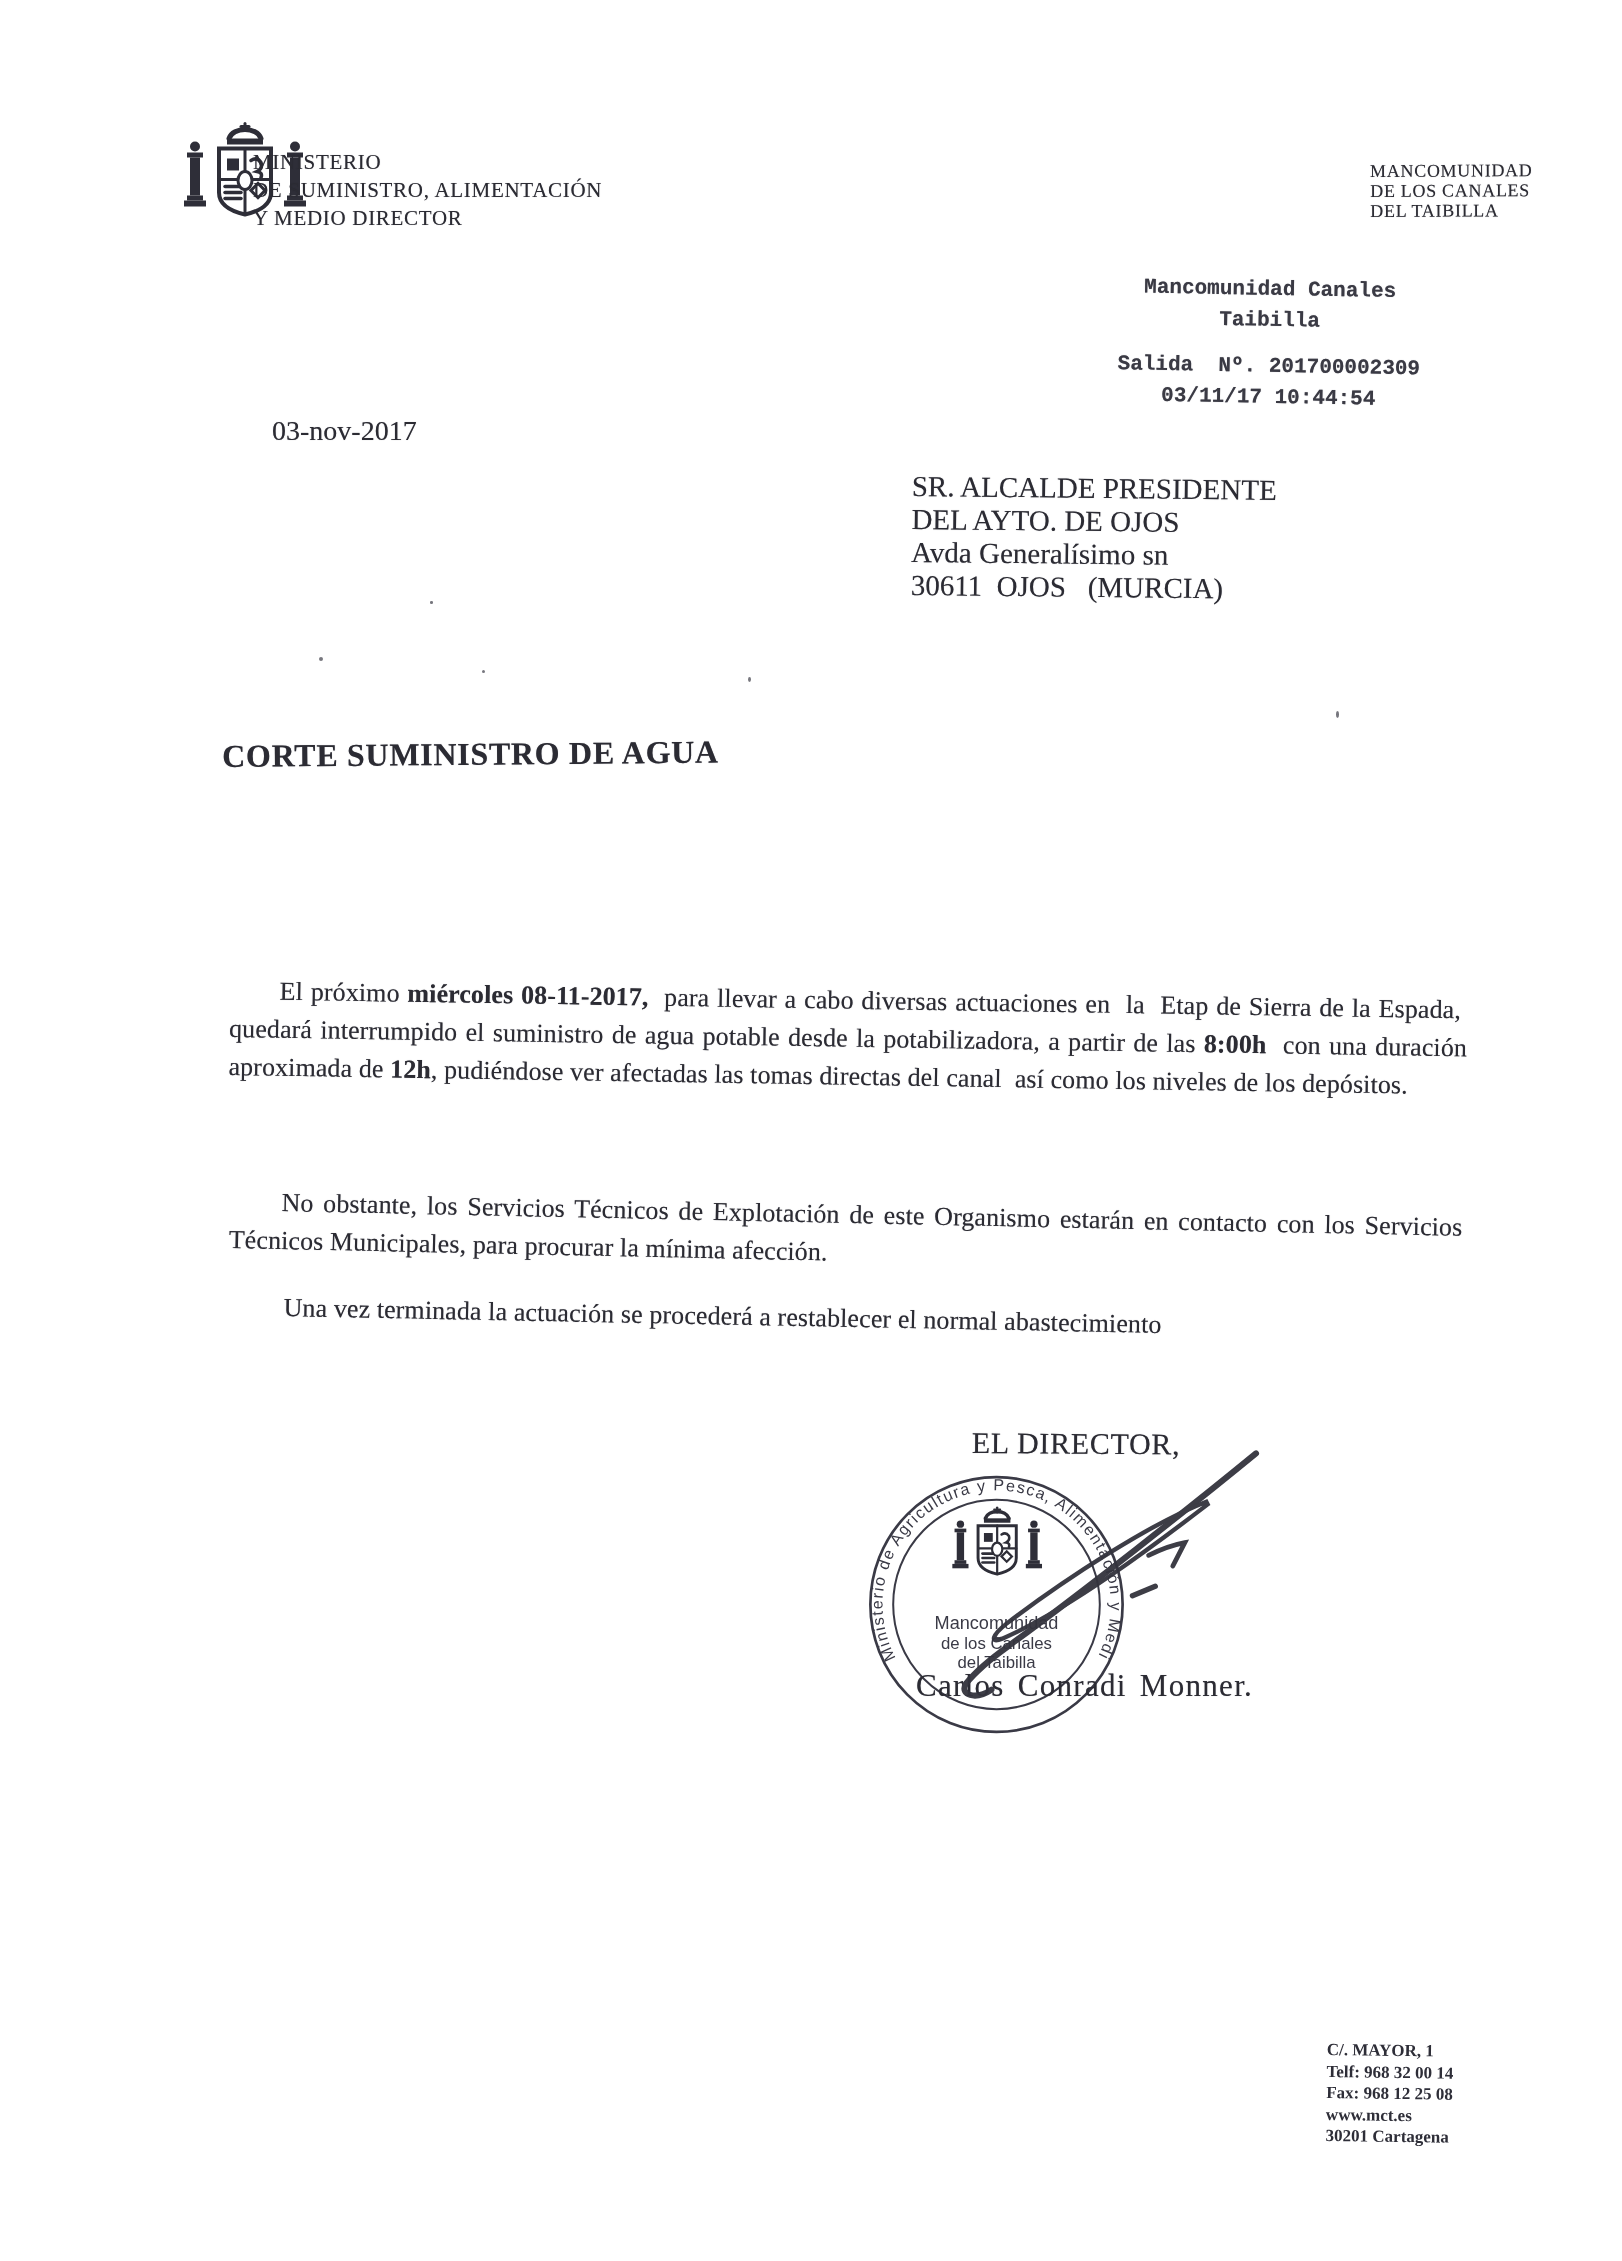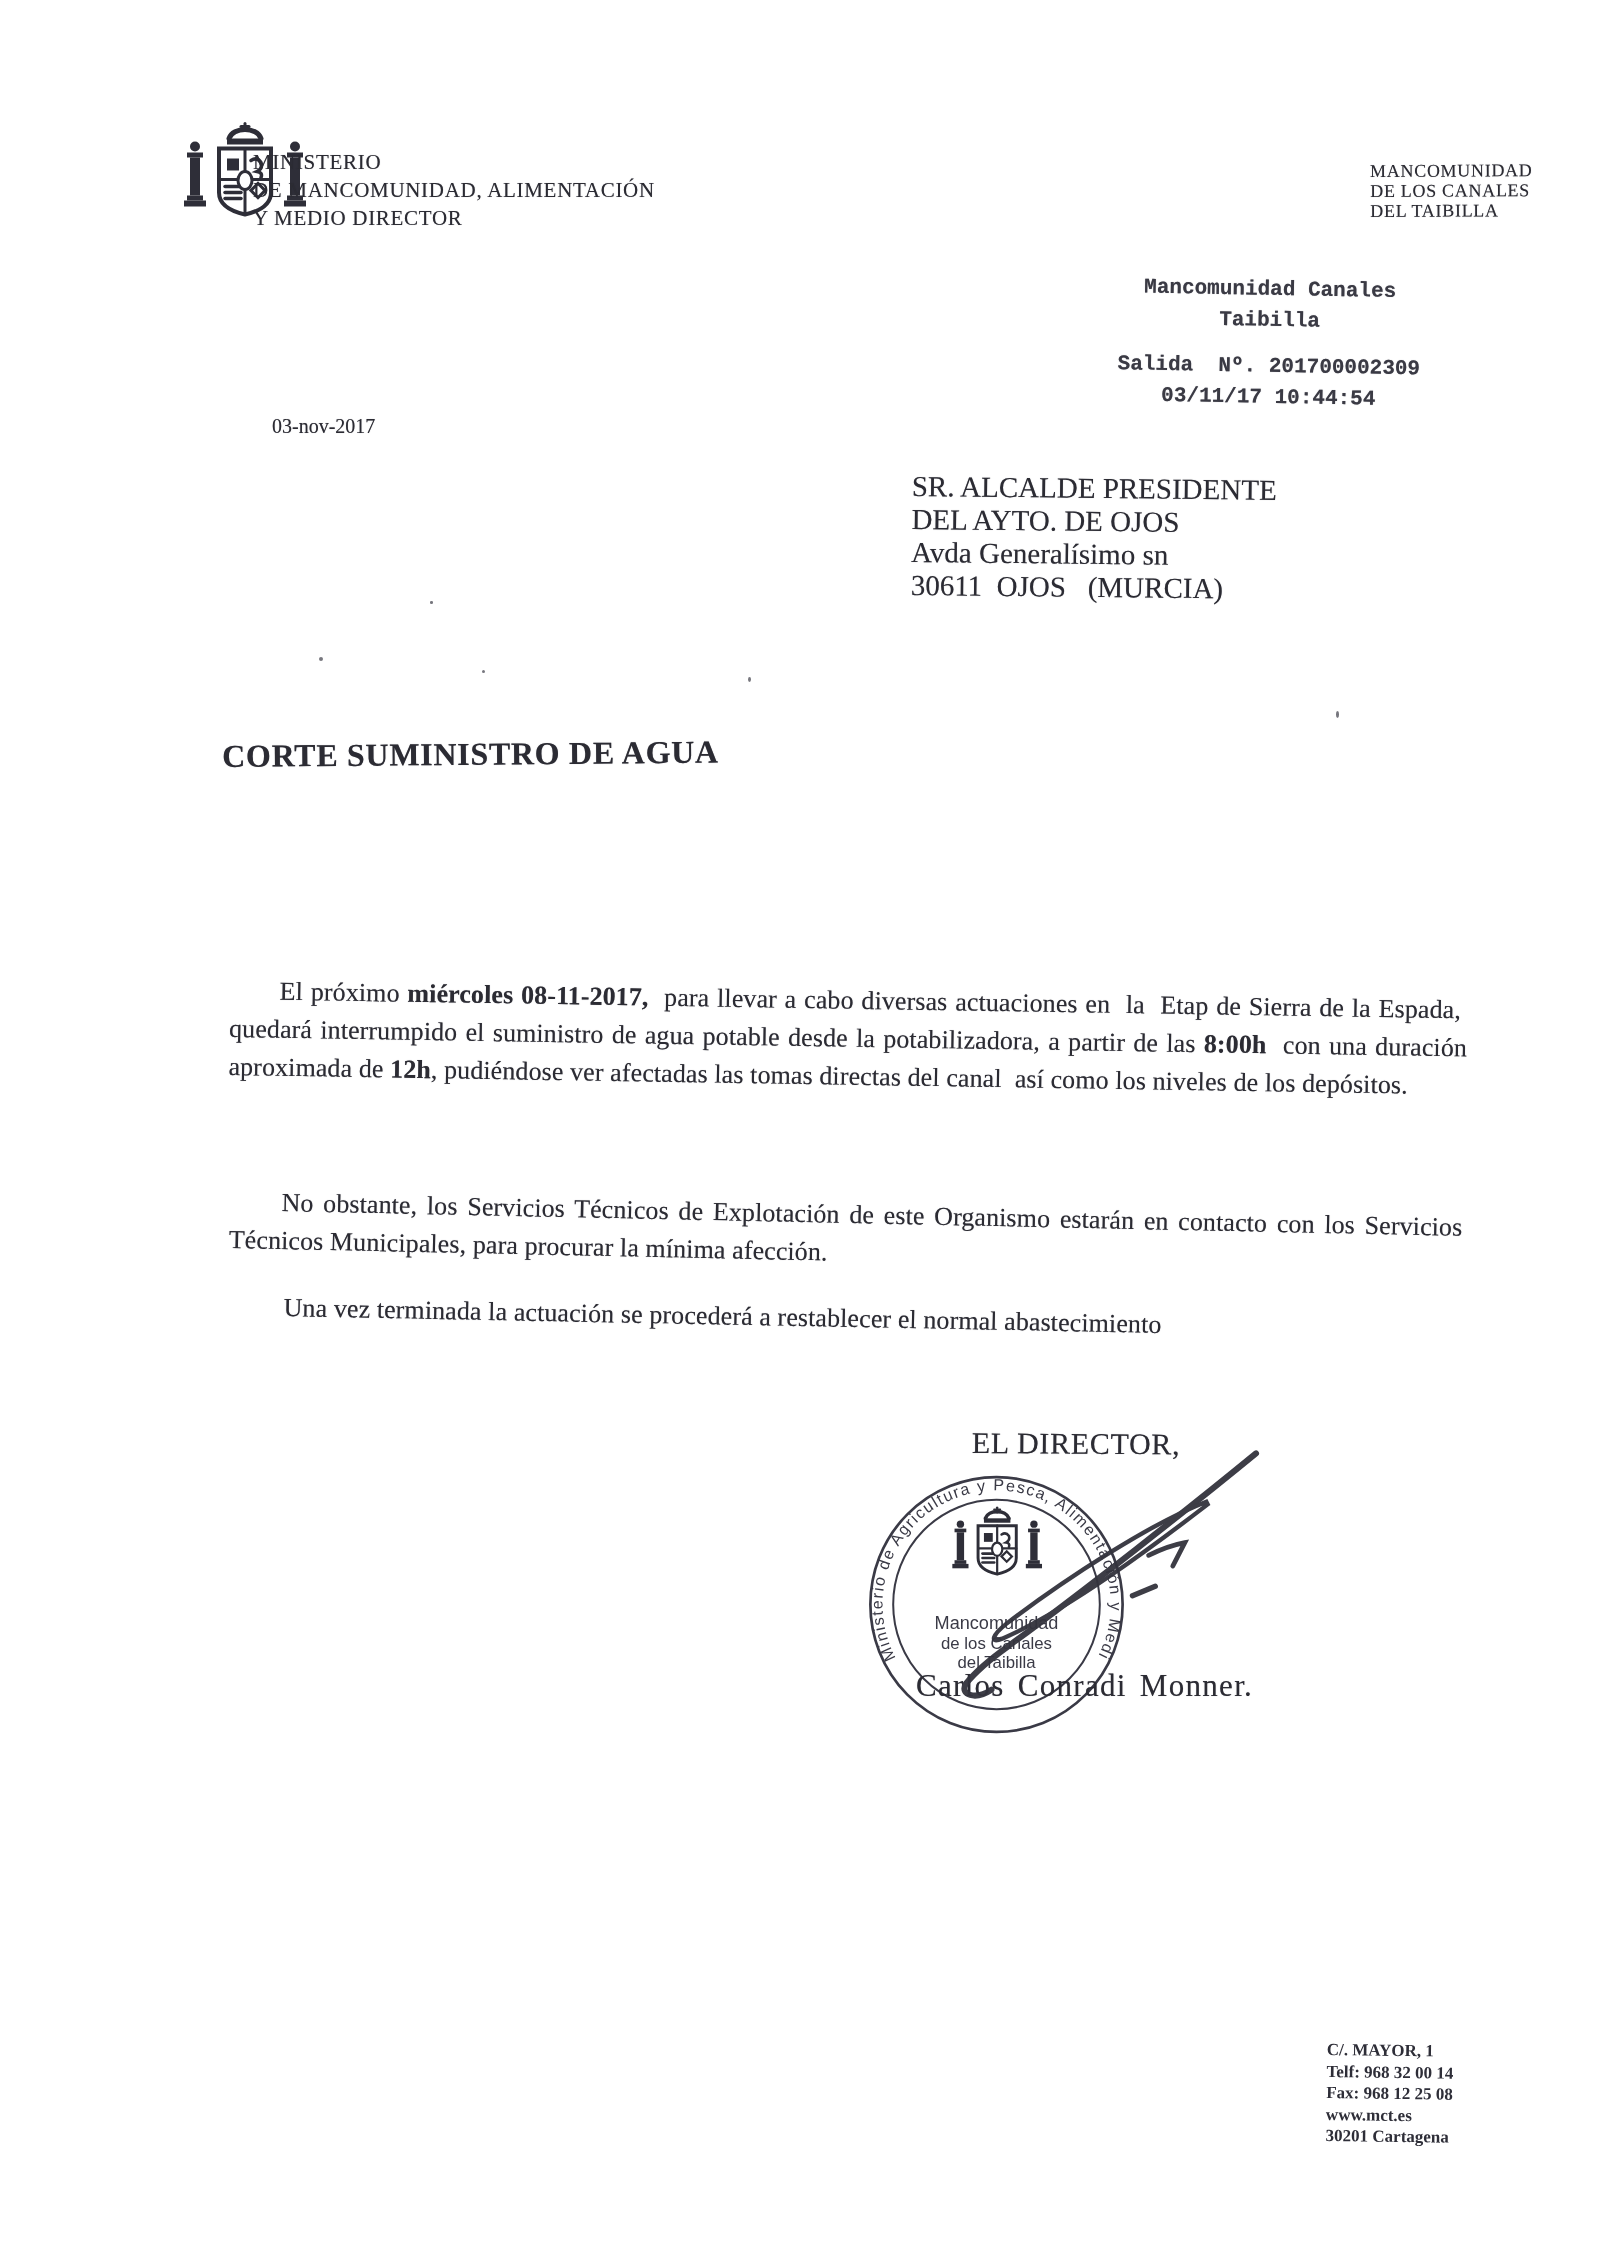--- a/index.html
+++ b/index.html
@@ -14,21 +14,21 @@
   .ministry{left:253px;top:148px;font-size:21px;line-height:28px;letter-spacing:0.7px;}
   .org{left:1370px;top:161px;font-size:18px;line-height:20px;letter-spacing:0.7px;transform:rotate(-.3deg);transform-origin:left top;}
 
   
   .registry{left:1109px;top:271px;width:323px;text-align:center;
     font-family:"Liberation Mono",monospace;font-weight:bold;color:#3a3a44;
     font-size:21px;line-height:31px;transform:rotate(1deg);transform-origin:left top;
     text-shadow:0 0 0.7px rgba(58,58,68,.6);}
   .registry .gap{margin-top:15px;}
 
-  .date-line{left:272px;top:415px;font-size:20px;}
+  .date-line{left:272px;top:415px;font-size:28px;}
   .recipient{left:912px;top:470px;font-size:29px;line-height:33px;transform:rotate(.6deg);transform-origin:left top;}
 
   .subject{left:222px;top:738px;font-size:32px;font-weight:bold;letter-spacing:0.7px;
     transform:rotate(-.5deg);transform-origin:left top;}
 
   .para{font-size:26px;line-height:38px;text-align:justify;letter-spacing:0.1px;}
   .p1{left:230px;top:946px;width:1238px;text-indent:50px;transform:rotate(.9deg);transform-origin:left top;}
   .p2{left:230px;top:1157px;width:1233px;text-indent:52px;transform:rotate(1.2deg);transform-origin:left top;}
   .p3{left:230px;top:1262px;width:1176px;text-indent:54px;text-align:left;transform:rotate(1.1deg);transform-origin:left top;}
   .b{font-weight:bold;}
@@ -86,21 +86,21 @@
       </symbol>
     </defs>
   </svg>
 
   <svg class="abs" style="left:175px;top:122px" width="140" height="116" viewBox="0 0 208 172">
     <use href="#crest-symbol" width="208" height="172"></use>
   </svg>
 
   <div class="abs ministry ink">
     <div>MINISTERIO</div>
-    <div>DE MANCOMUNIDAD, ALIMENTACIÓN</div>
+    <div>DE SUMINISTRO, ALIMENTACIÓN</div>
     <div>Y MEDIO DIRECTOR</div>
   </div>
 
   <div class="abs org ink">
     <div>MANCOMUNIDAD</div>
     <div>DE LOS CANALES</div>
     <div>DEL TAIBILLA</div>
   </div>
 
   <div class="abs registry">

